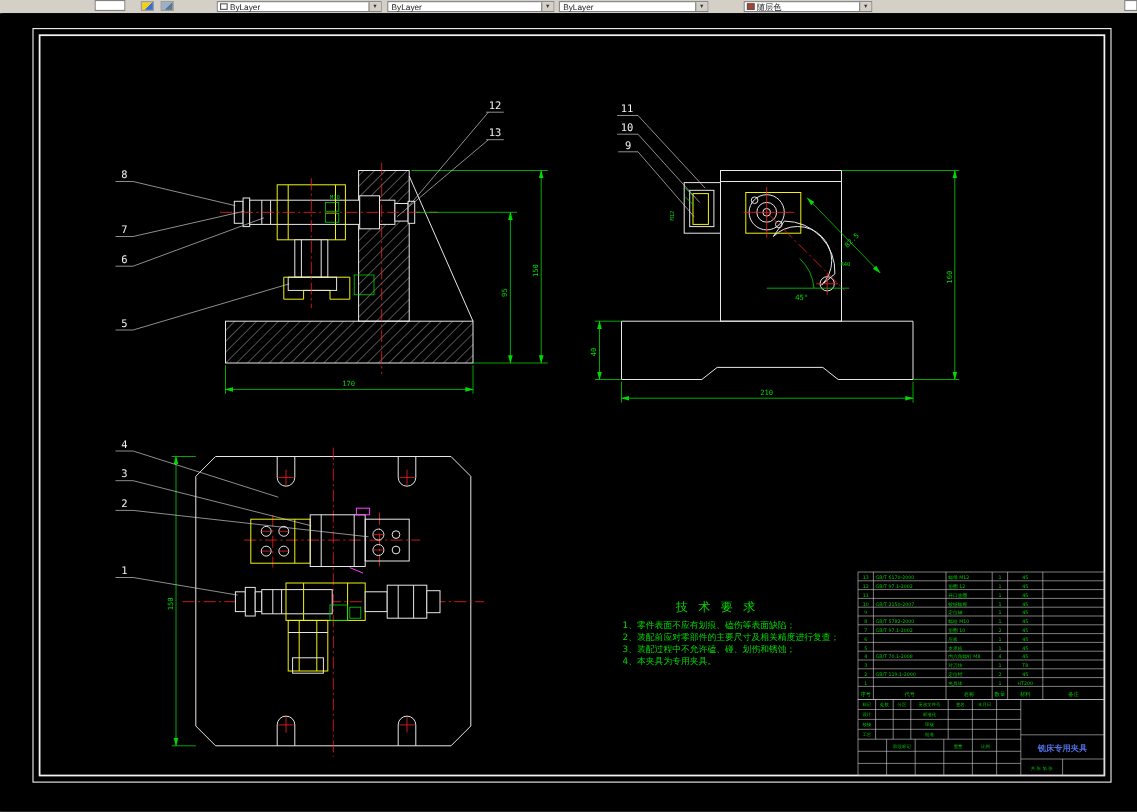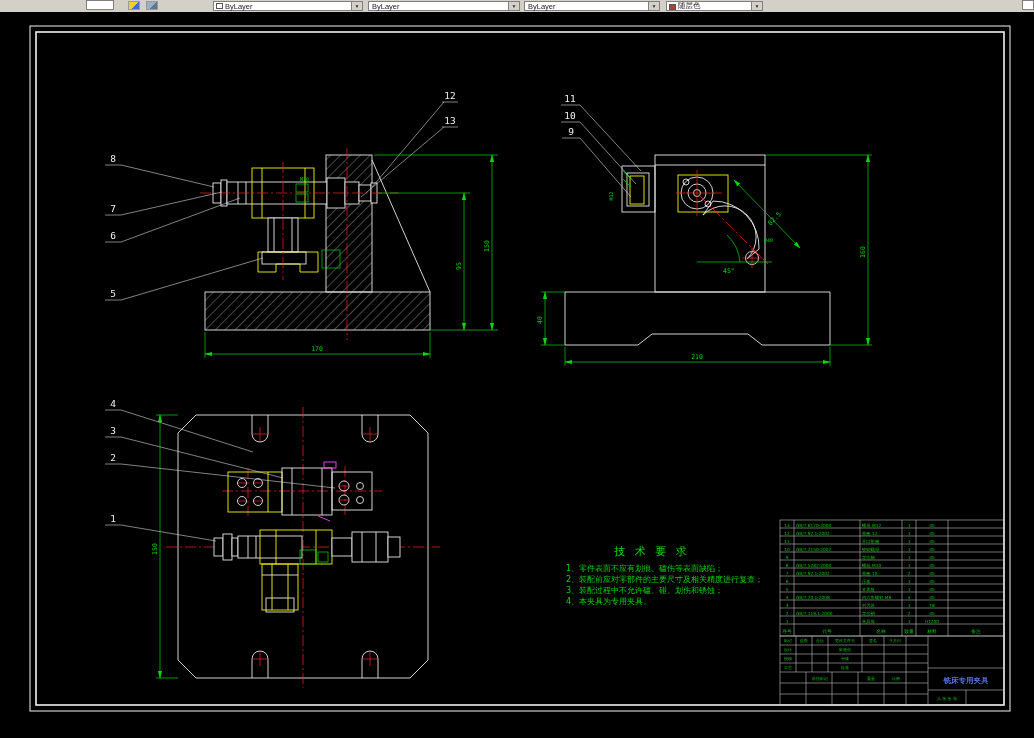--- a/index.html
+++ b/index.html
@@ -2,21 +2,21 @@
 <html><head>
 <meta charset="utf-8">
 <style>
   html,body{margin:0;padding:0;background:#000;width:1034px;height:738px;overflow:hidden;
     font-family:"Liberation Sans","DejaVu Sans",sans-serif;}
   
   #toolbar{position:absolute;left:0;top:0;width:1034px;height:12px;background:#d4d0c8;}
   .panel{position:absolute;top:0;height:10px;background:#fff;border:1px solid #808080;box-sizing:border-box;}
   .tbicon{position:absolute;top:1px;width:12px;height:9px;border:1px solid #9a9a9a;box-sizing:border-box;}
   .cmb{position:absolute;top:1px;height:10px;background:#fff;border:1px solid #7f7f7f;
-       box-sizing:border-box;display:flex;align-items:center;font-size:7.5px;color:#222;margin-left:16px;}
+       box-sizing:border-box;display:flex;align-items:center;font-size:7.5px;color:#222;}
   .cmb .sw{width:7px;height:6px;margin:0 2px;border:1px solid #555;box-sizing:border-box;background:#fff;flex:0 0 auto;}
   .cmb .sw.red{background:#b04030;}
   .cmb .lbl{flex:1 1 auto;white-space:nowrap;overflow:hidden;line-height:9px;}
   .cmb .arw{flex:0 0 10px;height:8px;background:#d4d0c8;border-left:1px solid #808080;
        font-size:5px;color:#333;text-align:center;line-height:8px;}
   
   #canvas{position:absolute;left:0;top:12px;width:1034px;height:726px;background:#000;}
   svg{display:block;font-family:"DejaVu Sans","Liberation Sans",sans-serif;}
   .wl{stroke:#e9e9e9;stroke-width:0.9;fill:none;}
   .wlh{stroke:#e9e9e9;stroke-width:0.9;fill:url(#hatch);}
@@ -54,21 +54,21 @@
     <span class="arw">▼</span>
   </div>
   <div class="cmb" style="left:352px;width:152px;">
     <span class="lbl" style="margin-left:3px;">ByLayer</span>
     <span class="arw">▼</span>
   </div>
   <div class="cmb" style="left:508px;width:136px;">
     <span class="lbl" style="margin-left:3px;">ByLayer</span>
     <span class="arw">▼</span>
   </div>
-  <div class="cmb" style="left:650px;width:97px;align-items:flex-end;">
+  <div class="cmb" style="left:676px;width:117px;">
     <span class="sw red"></span>
     <span class="lbl">随层色</span>
     <span class="arw">▼</span>
   </div>
   <div class="panel" style="left:1022px;width:12px;"></div>
 </div>
 
 <div class="edge" style="left:0;top:12px;width:2px;height:726px;"></div>
 <div class="edge" style="left:0;top:735px;width:1034px;height:3px;"></div>
 

